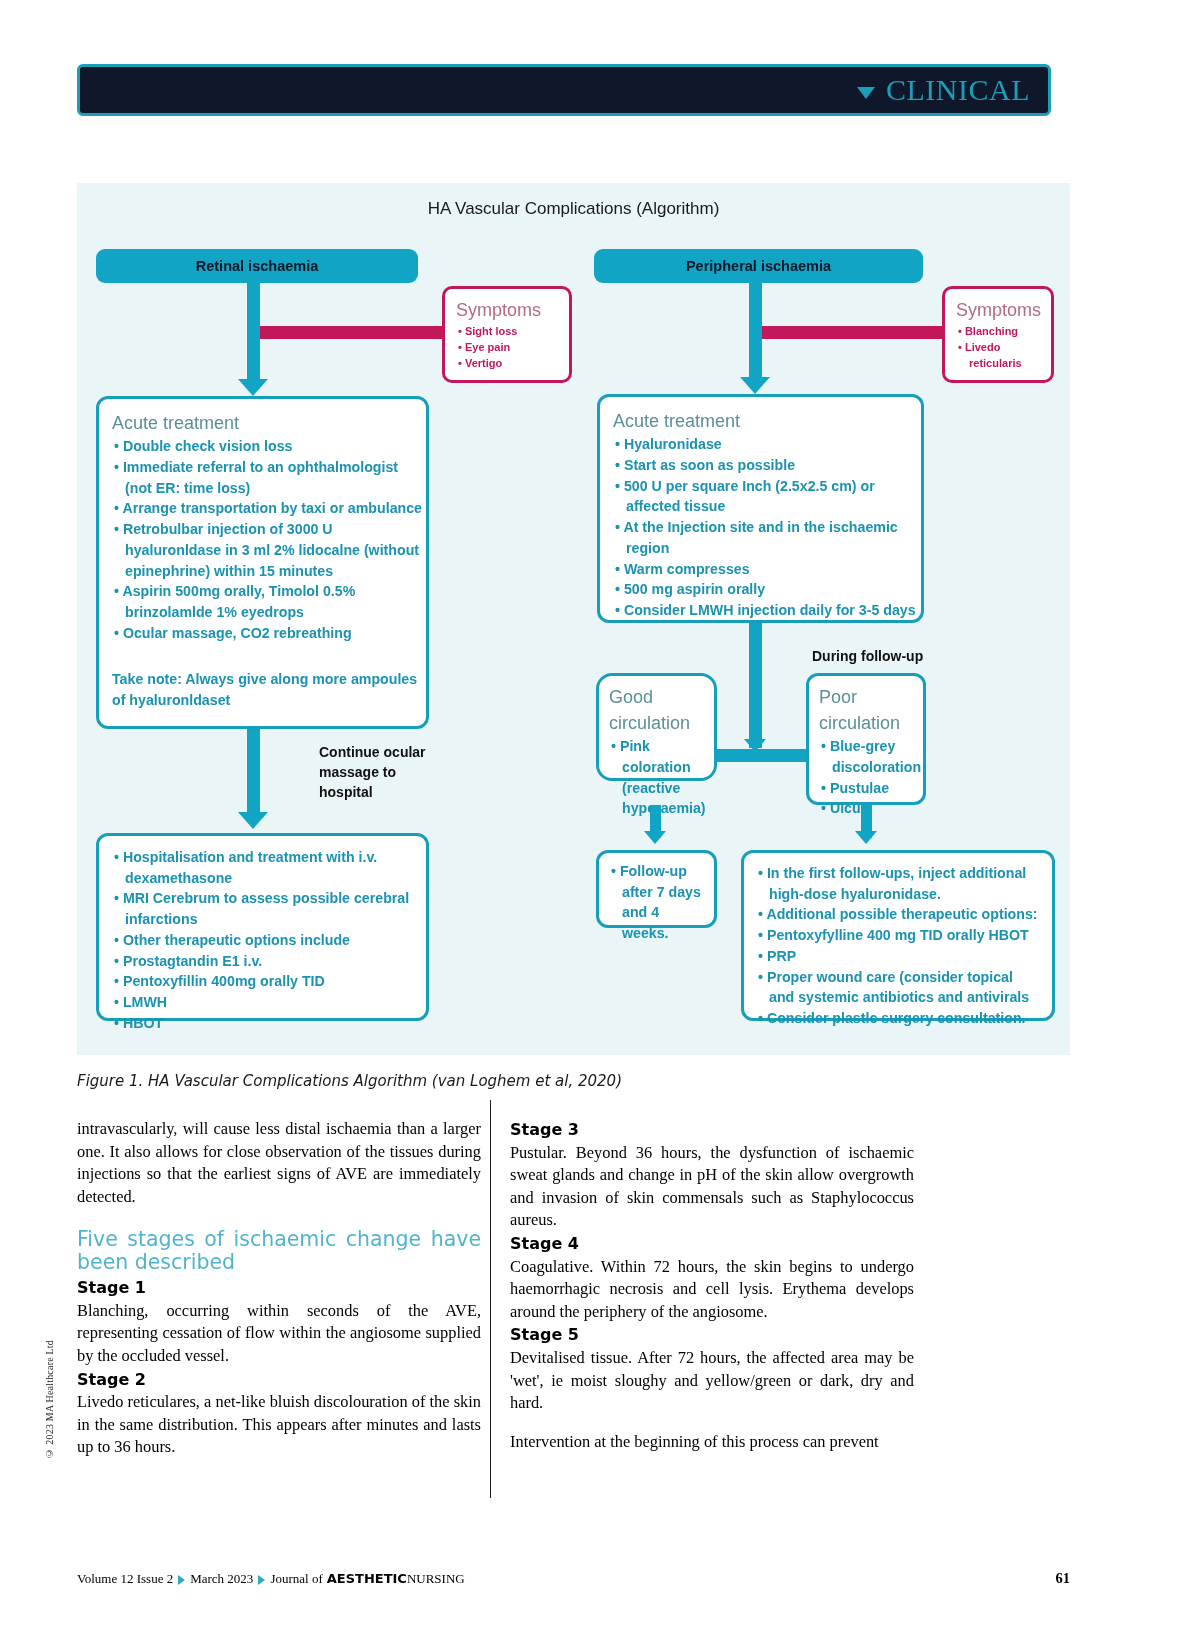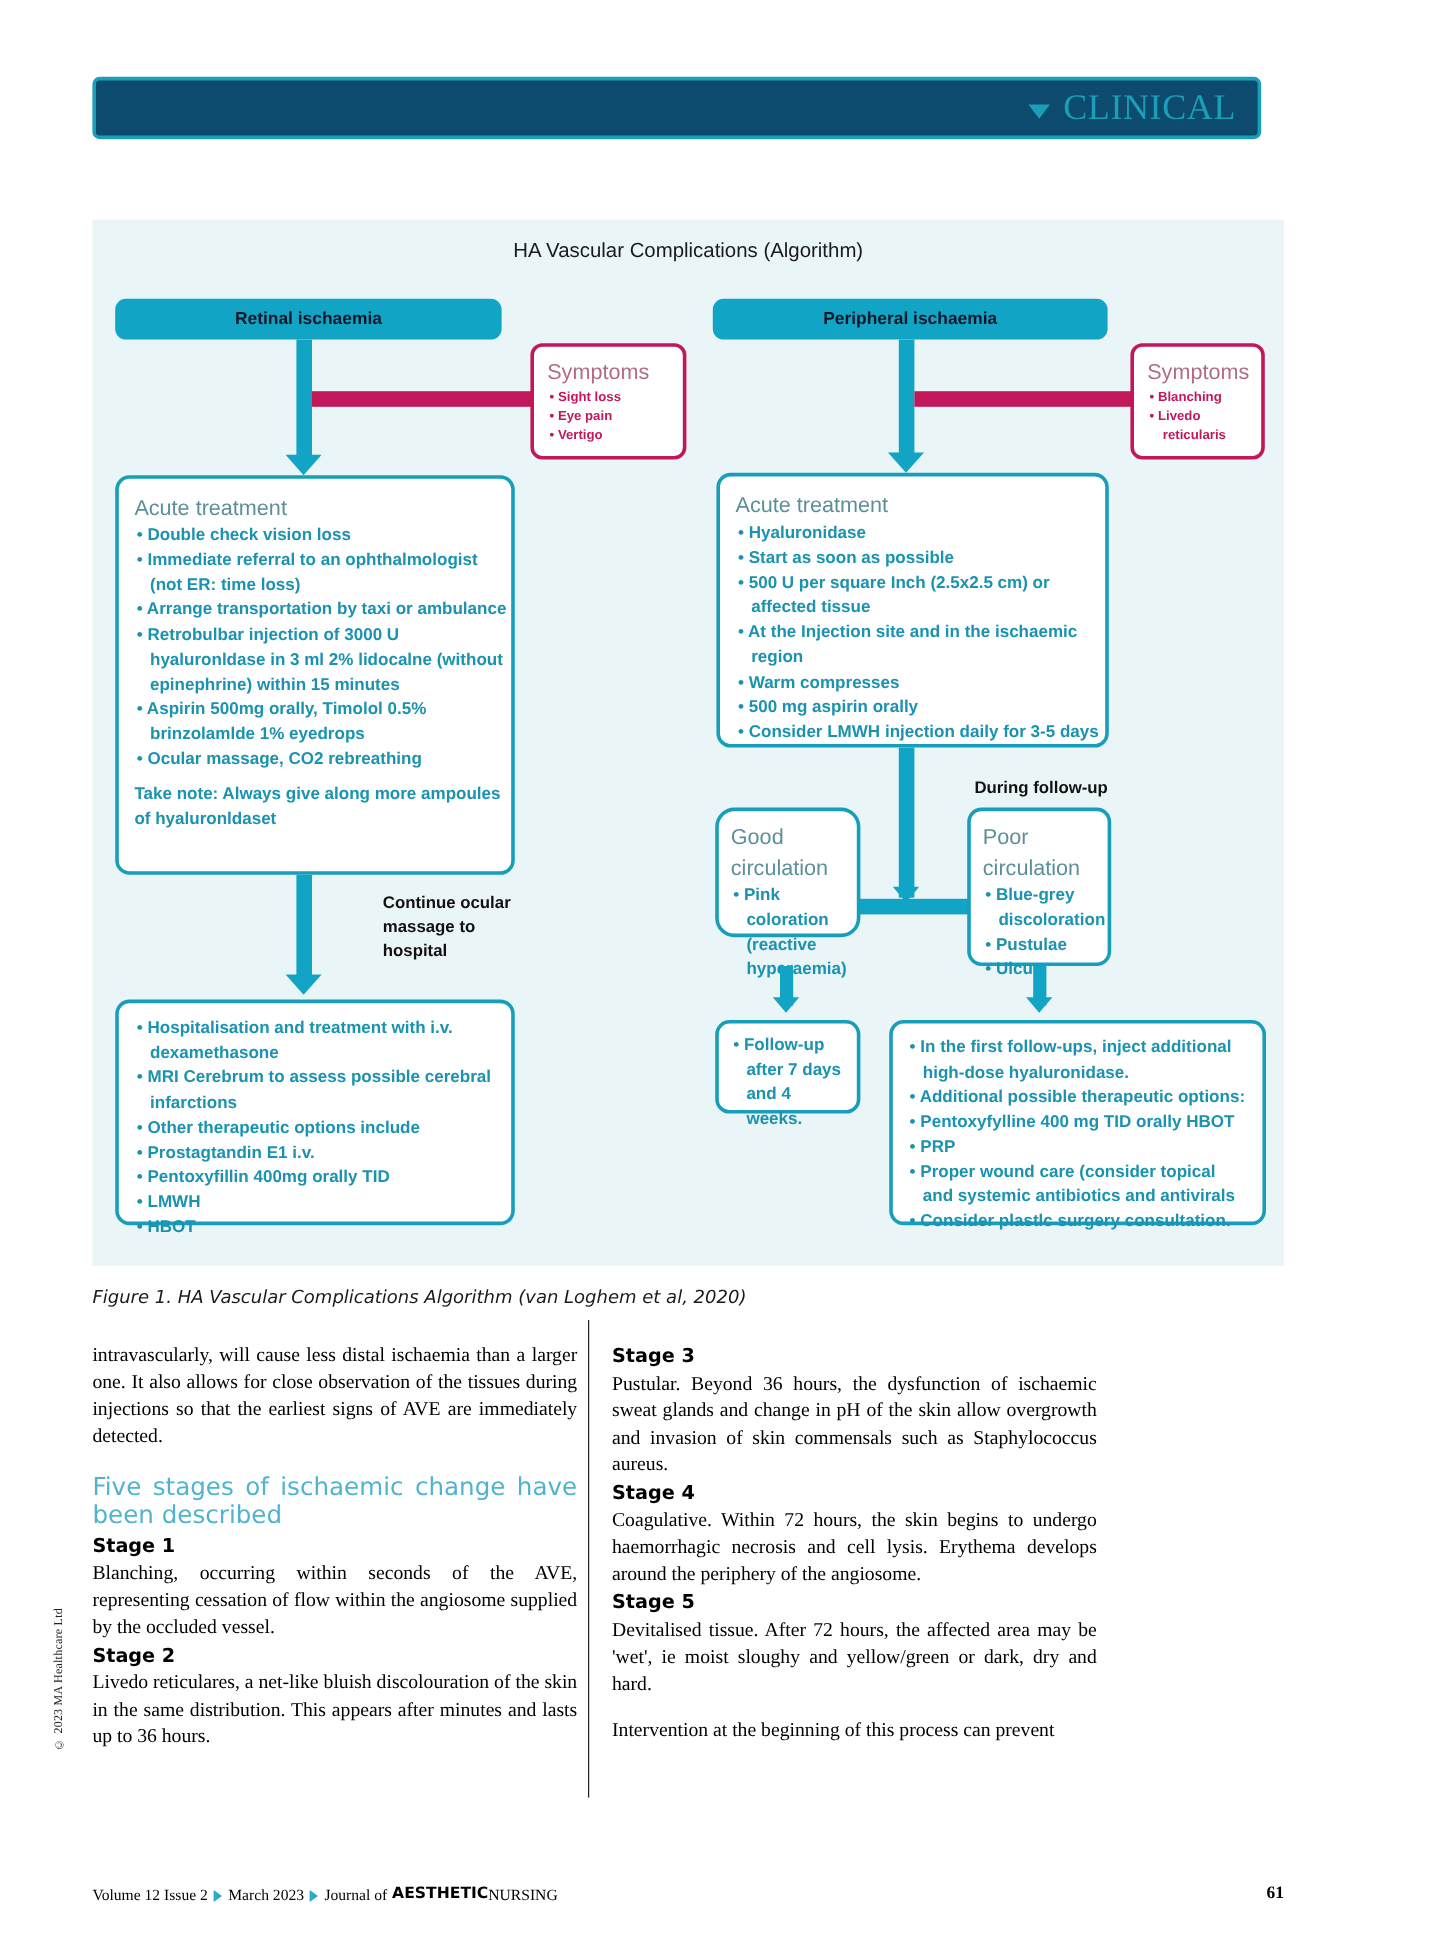--- a/index.html
+++ b/index.html
@@ -18,21 +18,21 @@
   
   .header-banner {
     position: absolute;
     left: 77px;
     top: 64px;
     width: 974px;
     height: 52px;
     border: 3px solid #1b9fb8;
     border-radius: 6px;
     box-sizing: border-box;
-    background: #0c4a6e;
+    background: #0f172a;
     display: flex;
     align-items: center;
     justify-content: flex-end;
     padding-right: 18px;
   }
   .header-tri {
     display: inline-block;
     width: 0; height: 0;
     border-left: 9px solid transparent;
     border-right: 9px solid transparent;
@@ -121,21 +121,21 @@
   .redbox ul.flow li {
     color: #c2185b;
     font-size: 11px;
   }
   .redbox ul.flow li::before { color: #c2185b; }
   .note {
     font-size: 14.2px;
     font-weight: bold;
     color: #1b93b0;
     line-height: 1.46;
-    margin-top: 9px;
+    margin-top: 26px;
   }
 
   
   .vline {
     position: absolute;
     background: #11a4c4;
   }
   .hline {
     position: absolute;
     background: #11a4c4;

